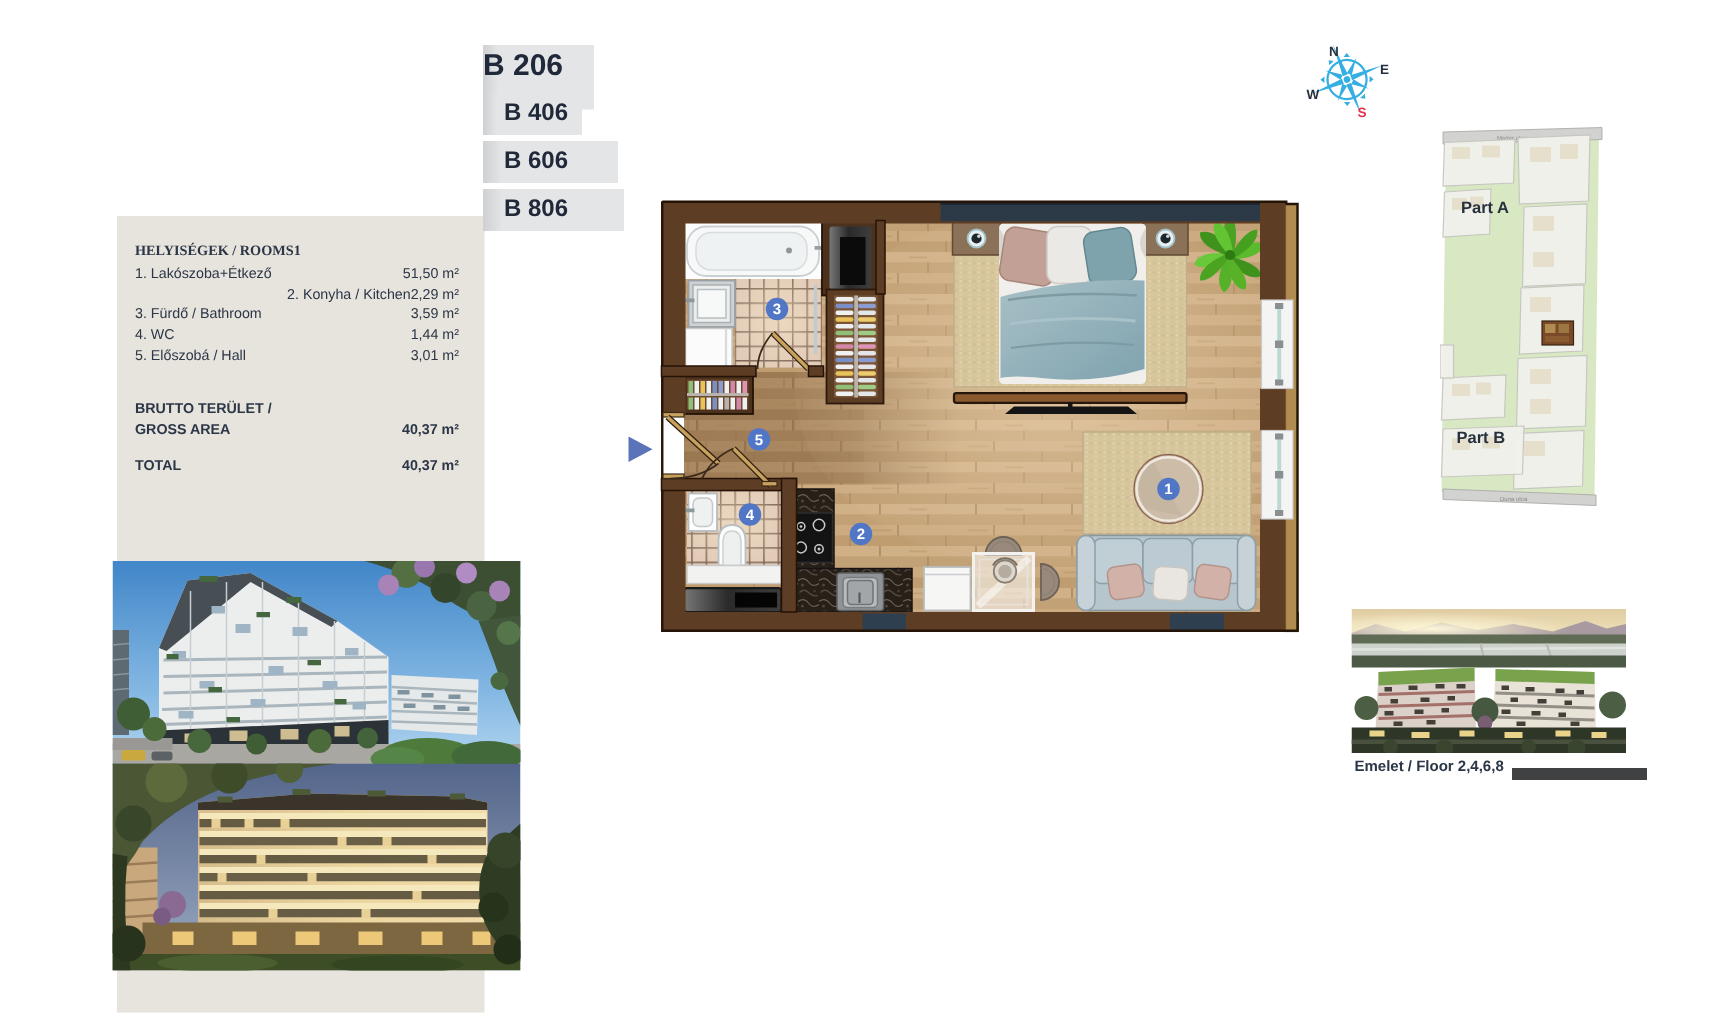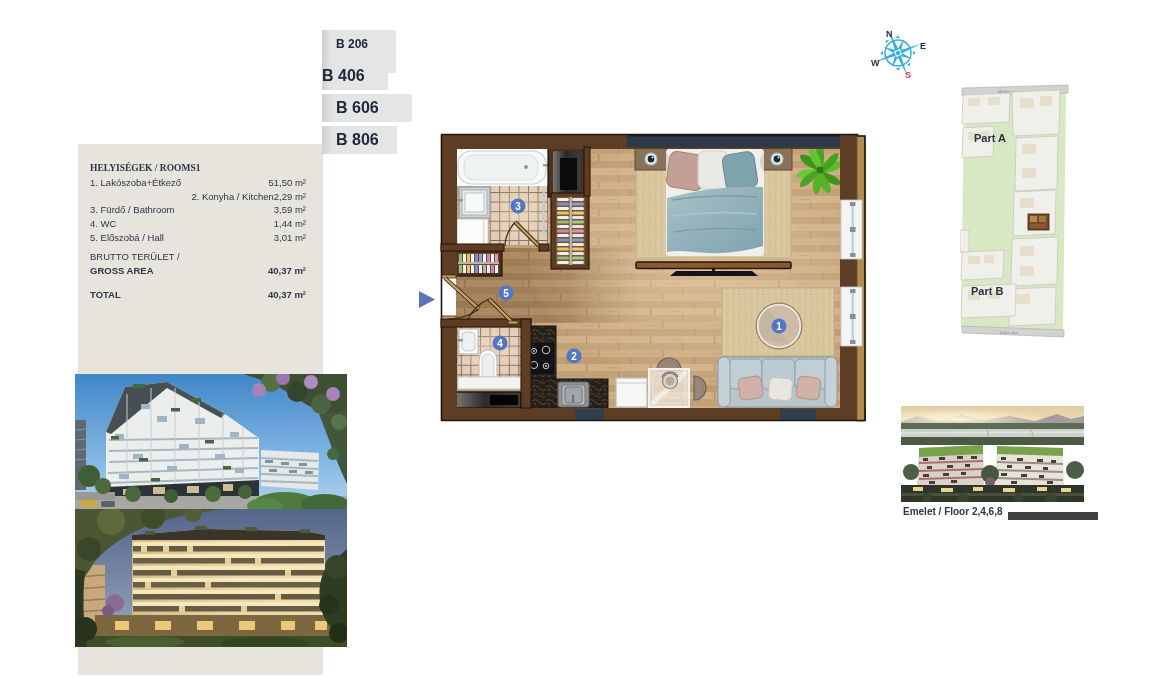--- a/index.html
+++ b/index.html
@@ -29,38 +29,38 @@
       <span>3,59 m²</span>
     </div>
   <div style="display:flex;justify-content:space-between;">
       <span>4. WC</span>
       <span>1,44 m²</span>
     </div>
   <div style="display:flex;justify-content:space-between;">
       <span>5. Előszobá / Hall</span>
       <span>3,01 m²</span>
     </div>
-  <div style="font-weight:normal;margin-top:5px;">BRUTTO TERÜLET /</div>
+  <div style="font-weight:bold;margin-top:21px;">BRUTTO TERÜLET /</div>
   <div style="display:flex;justify-content:space-between;font-weight:bold;">
       <span>GROSS AREA</span>
       <span>40,37 m²</span>
     </div>
   <div style="display:flex;justify-content:space-between;font-weight:bold;margin-top:11px;text-align:right;">
       <span>TOTAL</span>
       <span>40,37 m²</span>
     </div>
 </div>
 
-<div class="abs" style="left:322px;top:30px;width:74px;height:43px;background:linear-gradient(90deg,#cfd0d1,#e4e5e6 14%);color:#20293a;font-weight:bold;font-size:12px;line-height:28px;padding-left:14px;box-sizing:border-box;">B 206</div>
-
-<div class="abs" style="left:322px;top:62px;width:66px;height:28px;background:linear-gradient(90deg,#cfd0d1,#e4e5e6 14%);color:#20293a;font-weight:bold;font-size:16px;line-height:28px;box-sizing:border-box;">B 406</div>
+<div class="abs" style="left:322px;top:30px;width:74px;height:43px;background:linear-gradient(90deg,#cfd0d1,#e4e5e6 14%);color:#20293a;font-weight:bold;font-size:20px;line-height:28px;box-sizing:border-box;">B 206</div>
+
+<div class="abs" style="left:322px;top:62px;width:66px;height:28px;background:linear-gradient(90deg,#cfd0d1,#e4e5e6 14%);color:#20293a;font-weight:bold;font-size:16px;line-height:28px;padding-left:14px;box-sizing:border-box;">B 406</div>
 
 <div class="abs" style="left:322px;top:94px;width:90px;height:28px;background:linear-gradient(90deg,#cfd0d1,#e4e5e6 14%);color:#20293a;font-weight:bold;font-size:16px;line-height:28px;padding-left:14px;box-sizing:border-box;">B 606</div>
 
-<div class="abs" style="left:322px;top:126px;width:75px;height:28px;background:linear-gradient(90deg,#cfd0d1,#e4e5e6 14%);color:#20293a;font-weight:bold;font-size:16px;line-height:28px;padding-left:14px;box-sizing:border-box;">B 806</div>
+<div class="abs" style="left:322px;top:126px;width:94px;height:28px;background:linear-gradient(90deg,#cfd0d1,#e4e5e6 14%);color:#20293a;font-weight:bold;font-size:16px;line-height:28px;padding-left:14px;box-sizing:border-box;">B 806</div>
 
 <svg class="abs" style="left:75px;top:374px;" width="272" height="136" viewBox="0 0 272 136">
   <defs>
     <linearGradient id="sky1" x1="0" y1="0" x2="0" y2="1">
       <stop offset="0%" stop-color="#4186c8"></stop>
         <stop offset="65%" stop-color="#85b9e4"></stop>
         <stop offset="100%" stop-color="#b2d4ee"></stop>
     </linearGradient>
   </defs>
 

